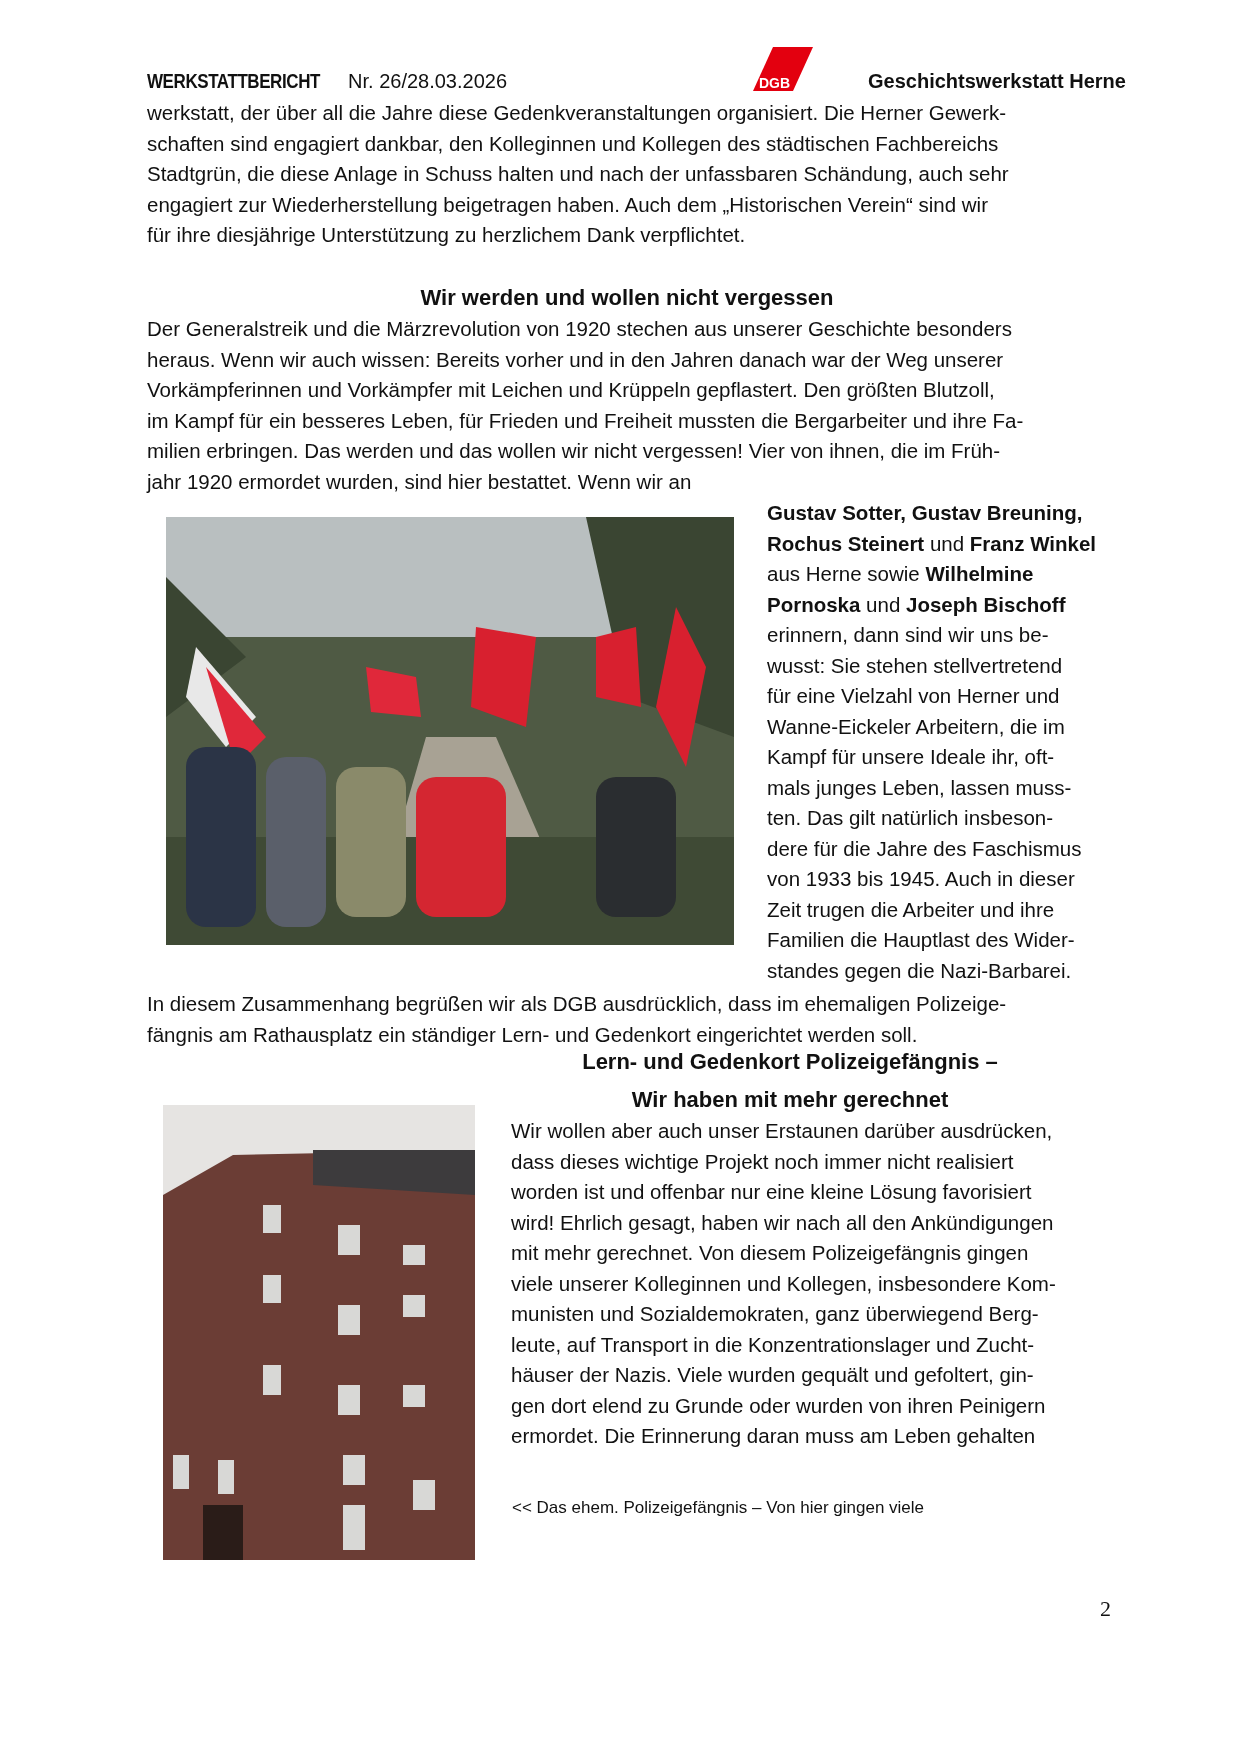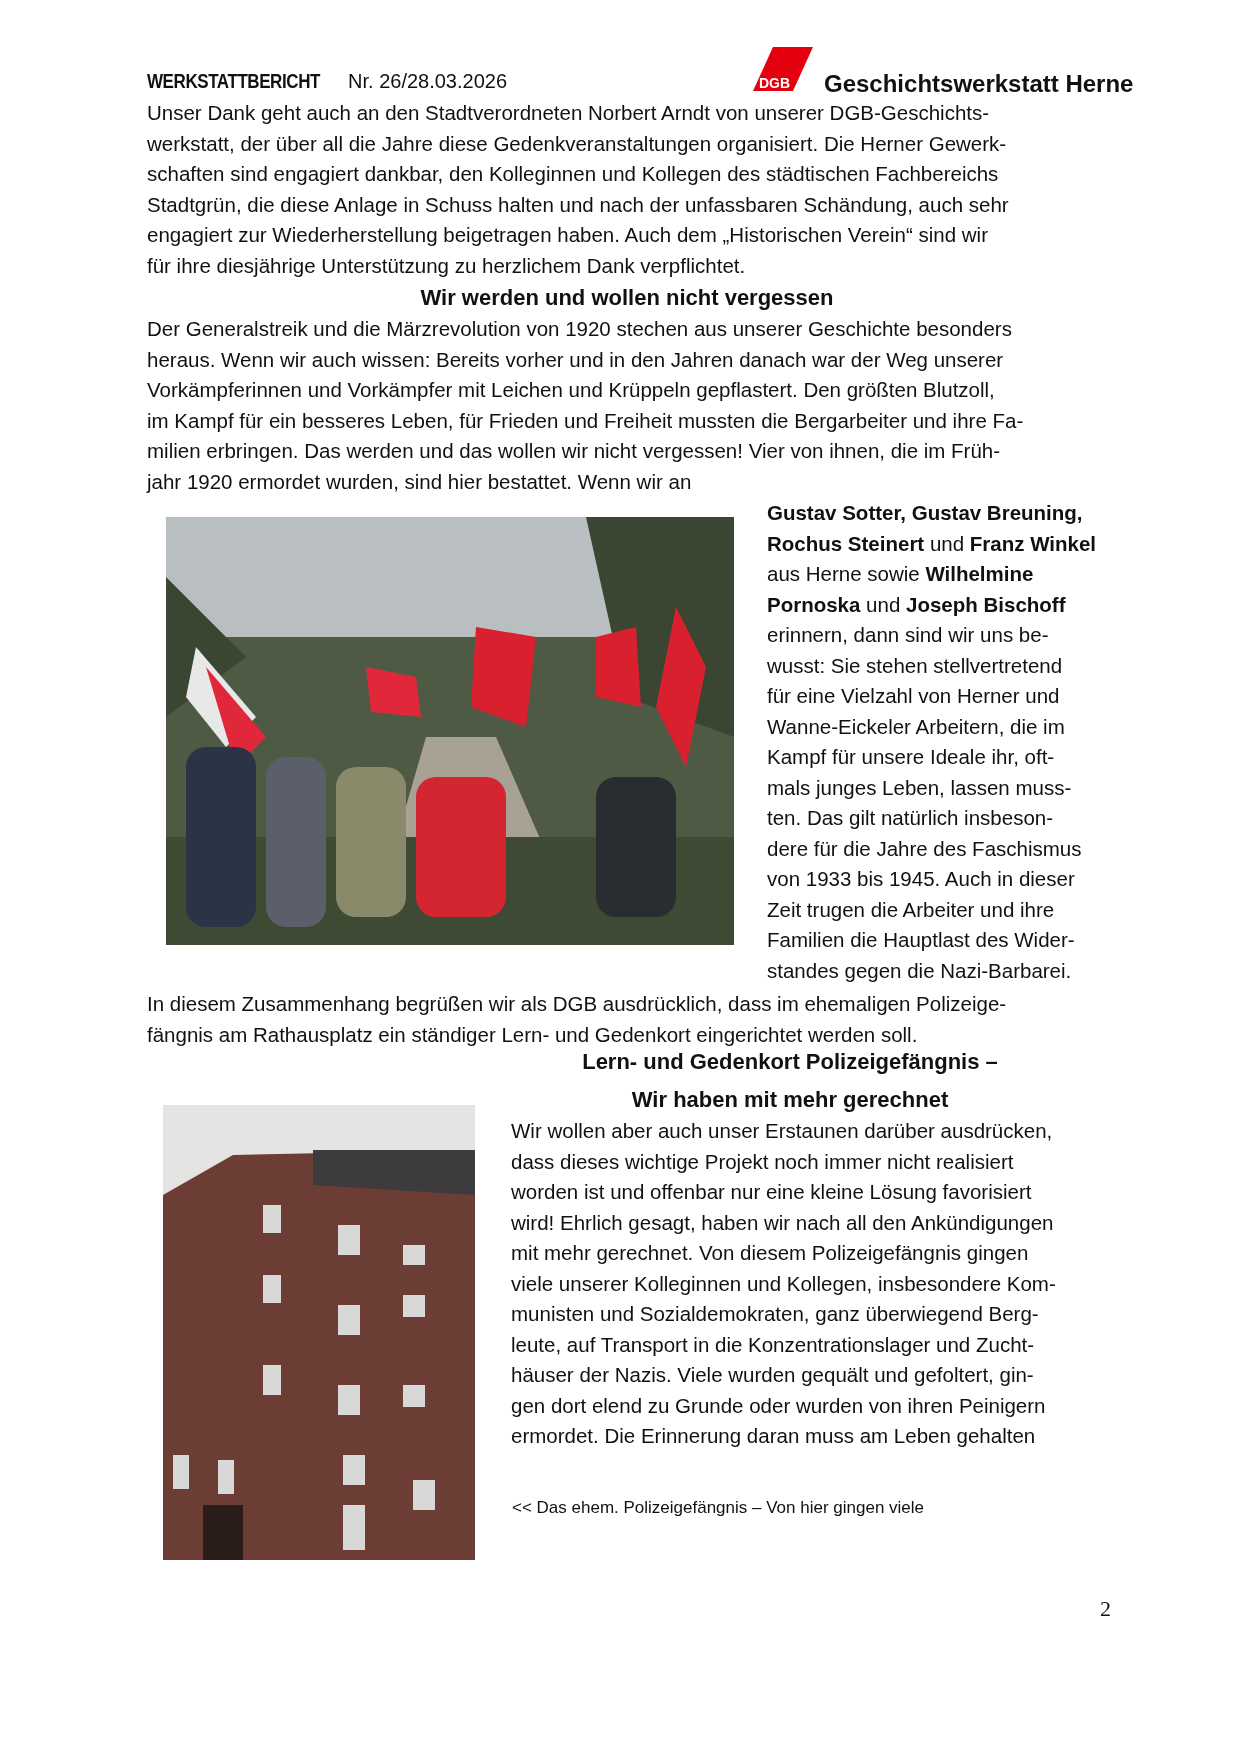--- a/index.html
+++ b/index.html
@@ -1,21 +1,21 @@
 <!DOCTYPE html>
 <html><head>
 <meta charset="utf-8">
 <style>
   html,body{margin:0;padding:0;background:#fff;}
   body{width:1239px;height:1753px;position:relative;overflow:hidden;font-family:"Liberation Sans",sans-serif;color:#111;}
   .hdr-left{position:absolute;left:147px;top:70px;font-size:20px;text-align:right;}
   .hdr-left .wb{font-family:"Liberation Sans",sans-serif;font-weight:bold;letter-spacing:-0.5px;transform:scaleX(0.85);display:inline-block;transform-origin:left;}
   .hdr-left .nr{margin-left:-8px;}
   .logo{position:absolute;left:751px;top:47px;width:62px;height:44px;}
-  .hdr-right{position:absolute;left:824px;top:70px;font-size:24px;font-weight:bold;}
+  .hdr-right{position:absolute;left:868px;top:70px;font-size:20px;font-weight:bold;}
   .p{position:absolute;font-size:20.5px;line-height:30.5px;}
   .full{left:147px;width:960px;}
   h2{position:absolute;margin:0;font-size:22px;font-weight:bold;text-align:center;}
   b{font-weight:bold;}
   .photo1{position:absolute;left:166px;top:517px;width:568px;height:428px;overflow:hidden;}
   .photo2{position:absolute;left:163px;top:1105px;width:312px;height:455px;overflow:hidden;}
   .caption{position:absolute;left:512px;top:1495px;font-size:17px;font-weight:normal;line-height:26px;}
   .pagenum{position:absolute;left:1100px;top:1596px;font-family:"Liberation Serif",serif;font-size:22px;}
 </style>
 </head>
@@ -25,21 +25,20 @@
   <span class="wb">WERKSTATTBERICHT</span>
   <span class="nr">Nr. 26/28.03.2026</span>
 </div>
 <svg class="logo" viewBox="0 0 62 44">
   <polygon points="22,0 62,0 42,44 2,44" fill="#e3000f"></polygon>
   <text x="8" y="41" font-family="Liberation Sans, sans-serif" font-weight="bold" font-size="14" fill="#fff">DGB</text>
 </svg>
 <div class="hdr-right">Geschichtswerkstatt Herne</div>
 
 <div class="p full" style="top:98px;" id="intro">
-    <div>Unser Dank geht auch an den Stadtverordneten Norbert Arndt von unserer DGB-Geschichts-</div>
     <div>werkstatt, der über all die Jahre diese Gedenkveranstaltungen organisiert. Die Herner Gewerk-</div>
     <div>schaften sind engagiert dankbar, den Kolleginnen und Kollegen des städtischen Fachbereichs</div>
     <div>Stadtgrün, die diese Anlage in Schuss halten und nach der unfassbaren Schändung, auch sehr</div>
     <div>engagiert zur Wiederherstellung beigetragen haben. Auch dem „Historischen Verein“ sind wir</div>
     <div>für ihre diesjährige Unterstützung zu herzlichem Dank verpflichtet.</div>
   </div>
 
 <h2 style="left:147px;width:960px;top:285px;">Wir werden und wollen nicht vergessen</h2>
 
 <div class="p full" style="top:314px;" id="s1">

